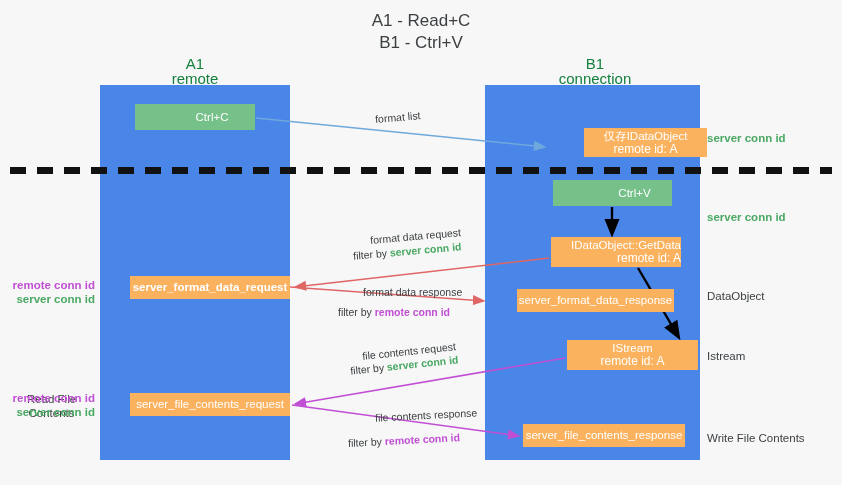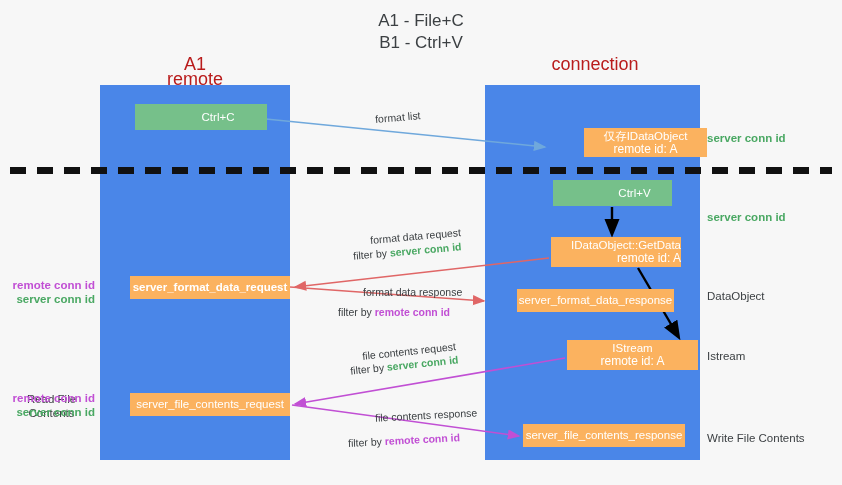--- a/index.html
+++ b/index.html
@@ -12,38 +12,38 @@
   #stage{position:absolute;left:0;top:0;width:842px;height:485px;}
   svg.layer{position:absolute;left:0;top:0;width:842px;height:485px;overflow:visible;}
   .txt{position:absolute;}
   
   #title{
     left:0;top:10px;width:842px;text-align:center;
     font-size:17px;color:#3c4043;line-height:22px;
   }
   
   .lane-head{
-    text-align:center;font-size:18px;color:#b91c1c;line-height:14.5px;
+    text-align:center;font-size:15px;color:#15803d;line-height:14.5px;
   }
   #head-a1{left:110px;top:57px;width:170px;}
   #head-b1{left:510px;top:57px;width:170px;}
   
   .lane{position:absolute;background:#4a86e8;}
   #lane-a1{left:100px;top:85px;width:190px;height:375px;}
   #lane-b1{left:485px;top:85px;width:215px;height:375px;}
   
   .node{
     position:absolute;box-sizing:border-box;
     display:flex;flex-direction:column;align-items:center;justify-content:center;
     color:#ffffff;font-size:11.5px;line-height:13px;text-align:center;
   }
   .node .l2{font-size:12px;}
   .green{background:#76c08a;}
   .orange{background:#fbb25f;}
-  #n-ctrlc{left:135px;top:104px;width:132px;height:26px;padding-left:34px;}
+  #n-ctrlc{left:135px;top:104px;width:120px;height:26px;padding-left:34px;}
   #n-ctrlv{left:553px;top:180px;width:119px;height:26px;padding-left:44px;}
   #n-idataobject{left:584px;top:128px;width:123px;height:29px;}
   #n-getdata{left:551px;top:237px;width:130px;height:30px;align-items:flex-end;}
   #n-istream{left:567px;top:340px;width:131px;height:30px;}
   #n-sfdreq{left:130px;top:276px;width:160px;height:23px;font-weight:bold;}
   #n-sfdres{left:488px;top:289px;width:157px;height:23px;margin-left:29px;}
   #n-sfcreq{left:130px;top:393px;width:160px;height:23px;}
   #n-sfcres{left:523px;top:424px;width:162px;height:23px;}
   
   .side{font-size:11.5px;line-height:14px;}
@@ -113,29 +113,30 @@
     <line x1="565" y1="358" x2="295" y2="404" stroke="#c14fd4" stroke-width="1.6" marker-end="url(#ah-mag)"></line>
 
     <line x1="292" y1="405" x2="519" y2="436" stroke="#c14fd4" stroke-width="1.6" marker-end="url(#ah-mag)"></line>
   </svg>
 
   <svg id="dash" viewBox="0 0 822 7" preserveAspectRatio="none">
     <line x1="0" y1="3.5" x2="822" y2="3.5" stroke="#111111" stroke-width="7" stroke-dasharray="16 11" stroke-linecap="butt"></line>
   </svg>
 
   <div class="txt" id="title">
-    <div>A1 - File+C</div>
+    <div>A1 - Read+C</div>
     <div>B1 - Ctrl+V</div>
   </div>
 
   <div class="txt lane-head" id="head-a1">
     <div>A1</div>
     <div>remote</div>
   </div>
   <div class="txt lane-head" id="head-b1">
+    <div>B1</div>
     <div>connection</div>
   </div>
 
   <div class="node green" id="n-ctrlc">
     <div>Ctrl+C</div>
   </div>
 
   <div class="node orange" id="n-idataobject">
     <div>仅存IDataObject</div>
     <div class="l2">remote id: A</div>

